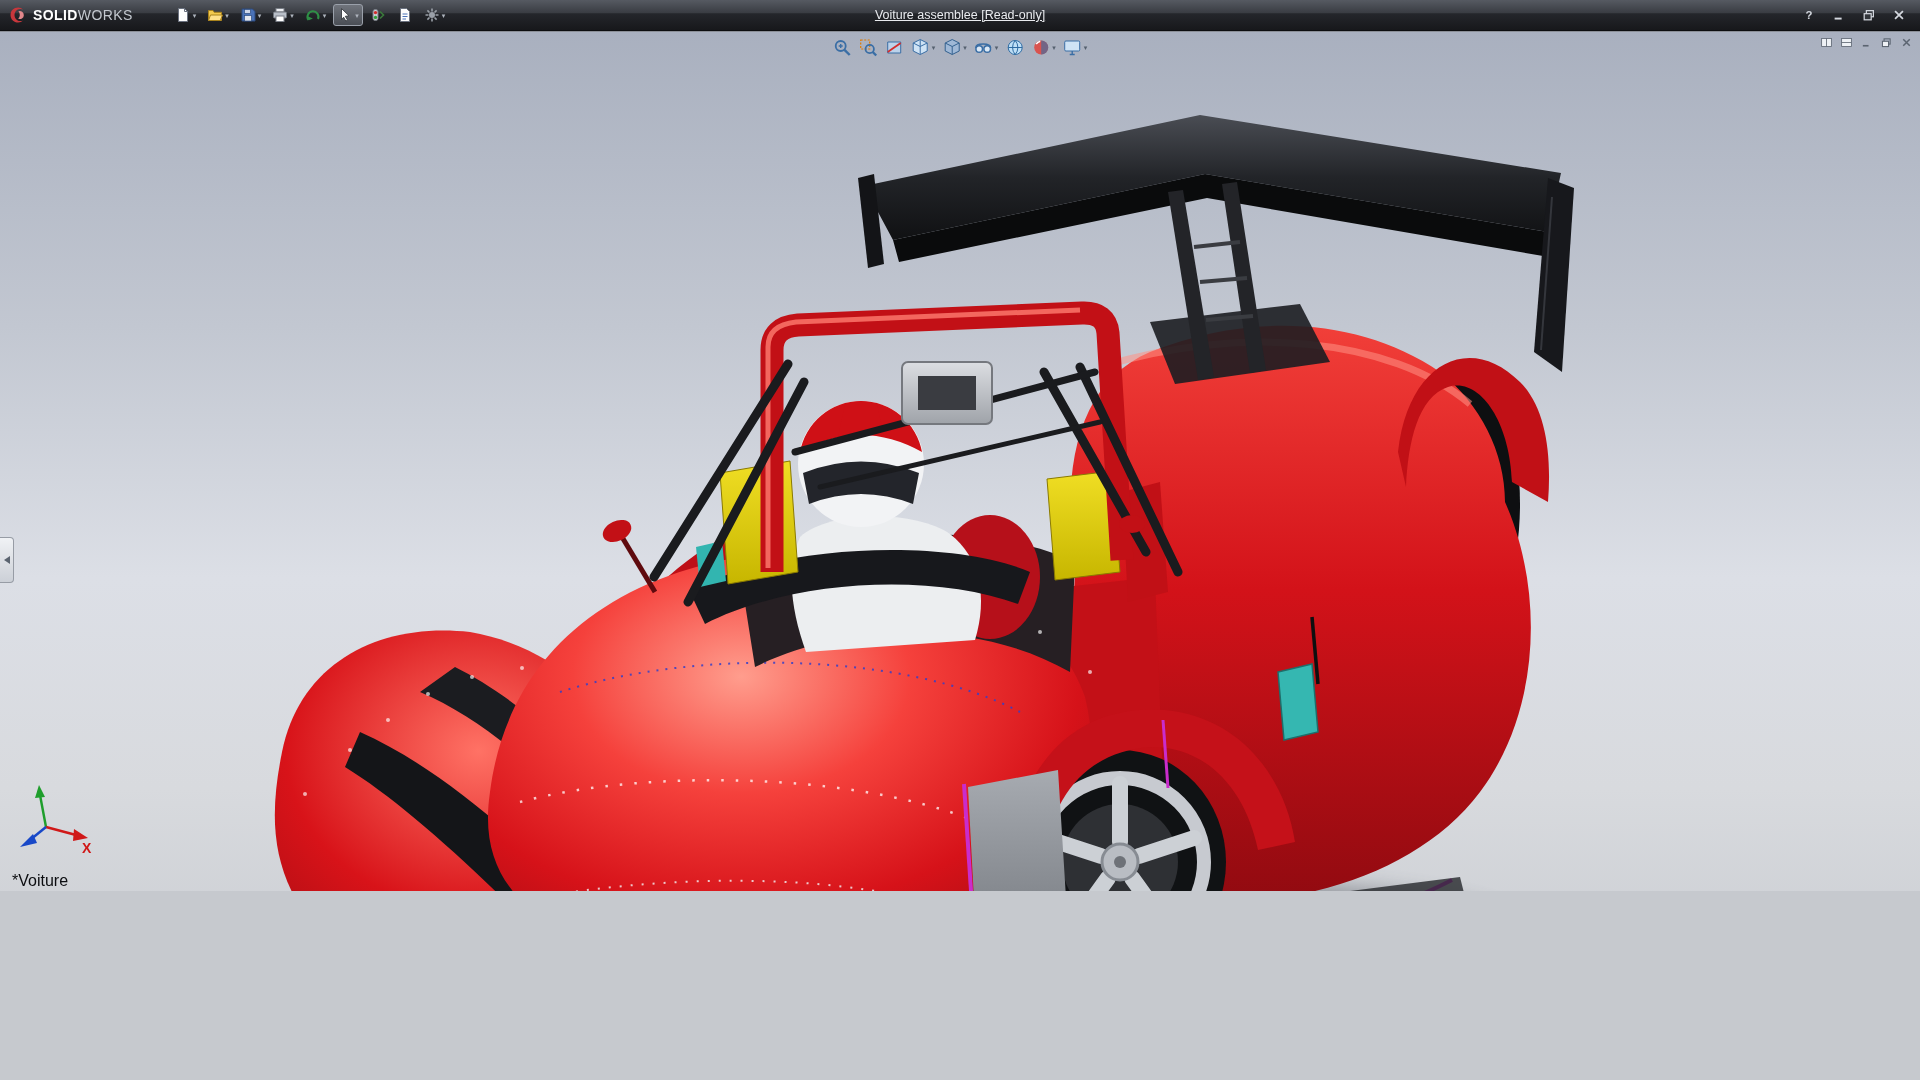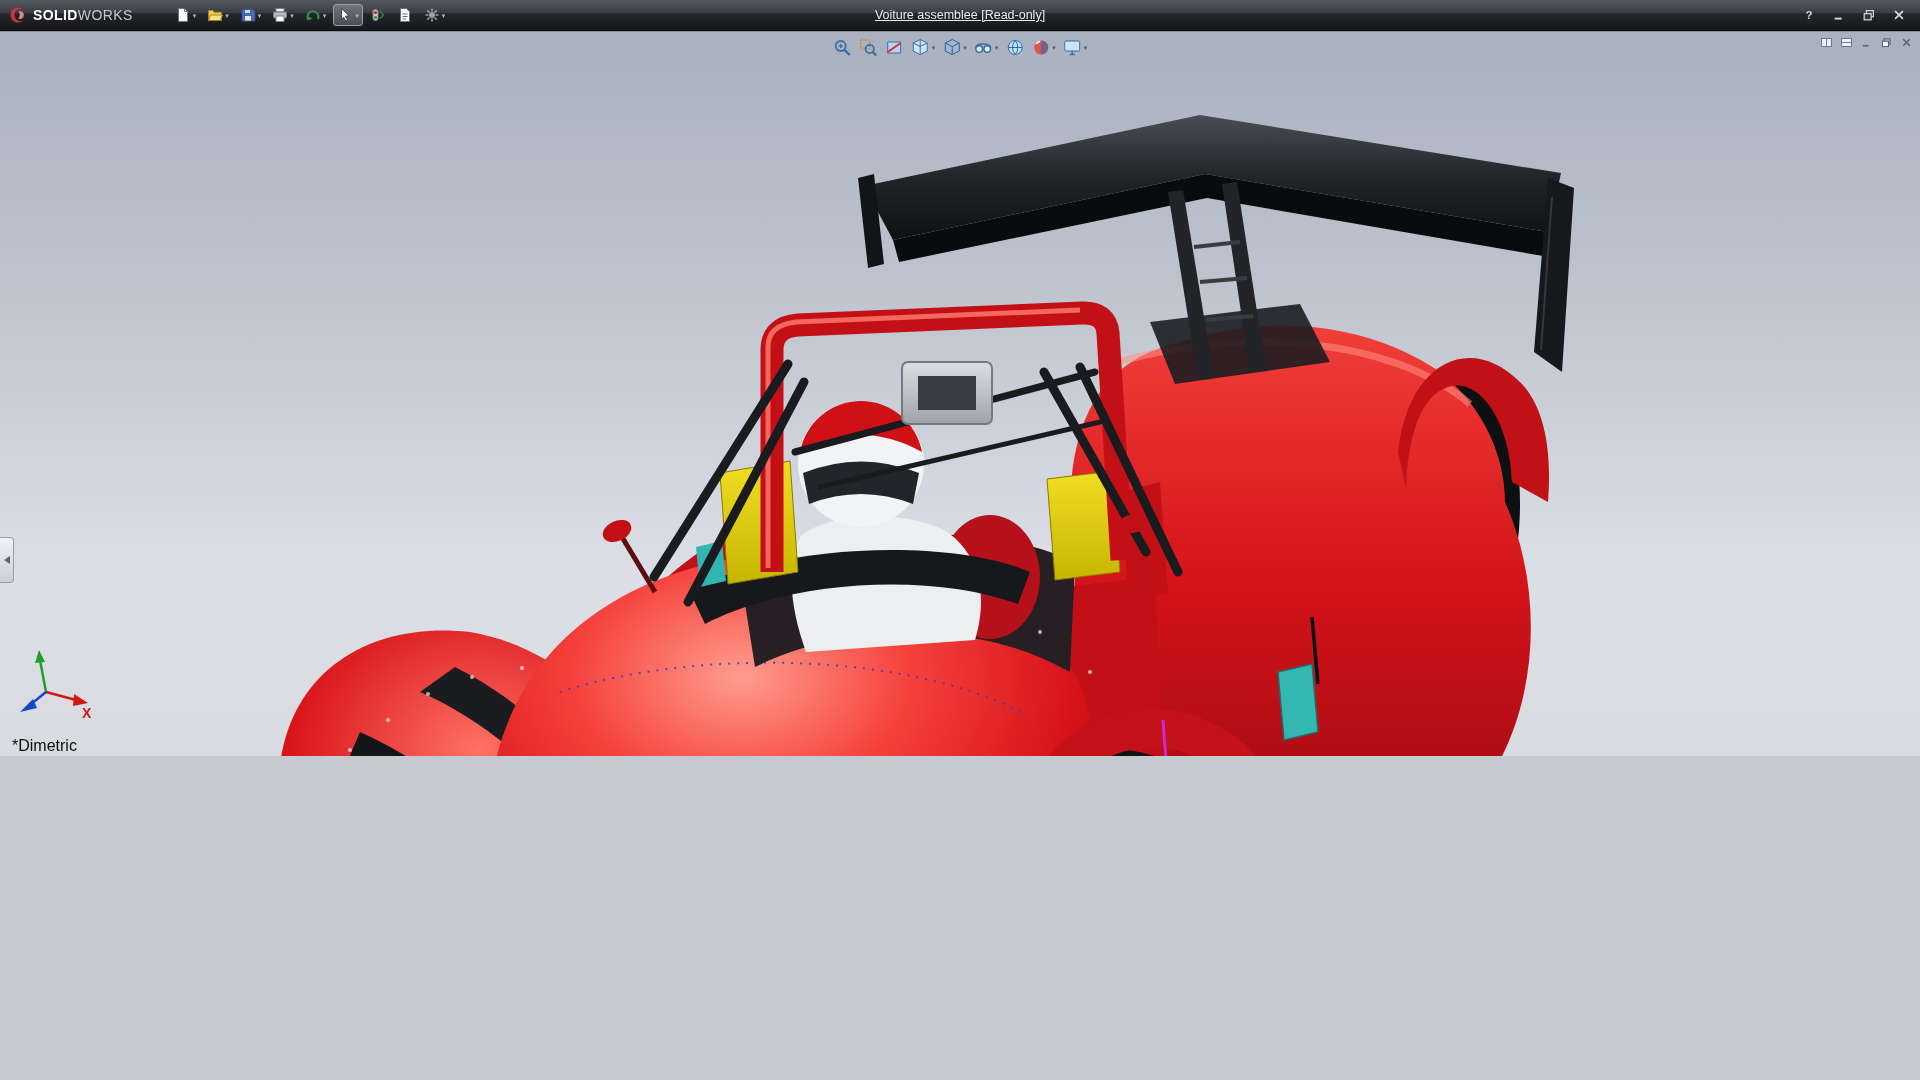--- a/index.html
+++ b/index.html
@@ -1,17 +1,17 @@
 <!DOCTYPE html>
 <html><head>
 <meta charset="utf-8">
 <style>
   html,body{margin:0;padding:0;width:1920px;height:1080px;overflow:hidden;
     font-family:"Liberation Sans",sans-serif;background:#c6c9ce;}
-  .app{width:1920px;height:756px;display:flex;flex-direction:column;}
+  .app{width:1920px;height:891px;display:flex;flex-direction:column;}
 
   
   .titlebar{height:30px;flex:0 0 30px;display:flex;align-items:center;position:relative;
     background:linear-gradient(#565a62 0%,#3a3d43 42%,#24262b 46%,#17181b 100%);
     border-bottom:1px solid #0c0d0f;color:#dfe2e8;}
   .brand{display:flex;align-items:center;gap:5px;padding:0 10px 0 8px;}
   .brand .logo svg{width:20px;height:20px;display:block;}
   .brand-text{font-size:14px;letter-spacing:.4px;}
   .brand-text .b{font-weight:bold;color:#ffffff;}
   .brand-text .l{color:#c3c8cf;}
@@ -550,15 +550,15 @@
         <line x1="34" y1="44" x2="28" y2="12" stroke="#1f9e2c" stroke-width="2.5"></line>
         <polygon points="23,15 27,2 33,14" fill="#1f9e2c"></polygon>
         <line x1="34" y1="44" x2="64" y2="52" stroke="#d01818" stroke-width="2.5"></line>
         <polygon points="62,46 76,55 61,58" fill="#d01818"></polygon>
         <line x1="34" y1="44" x2="18" y2="57" stroke="#1848c8" stroke-width="2.5"></line>
         <polygon points="21,51 8,64 25,60" fill="#1848c8"></polygon>
         <text x="70" y="70" font-size="14" font-weight="bold" fill="#d01818" font-family="Liberation Sans, sans-serif">X</text>
       </svg>
     </div>
 
-    <div class="view-label">*Dimetric</div>
+    <div class="view-label">*Voiture</div>
   </div>
 </div>
 
 </body></html>

